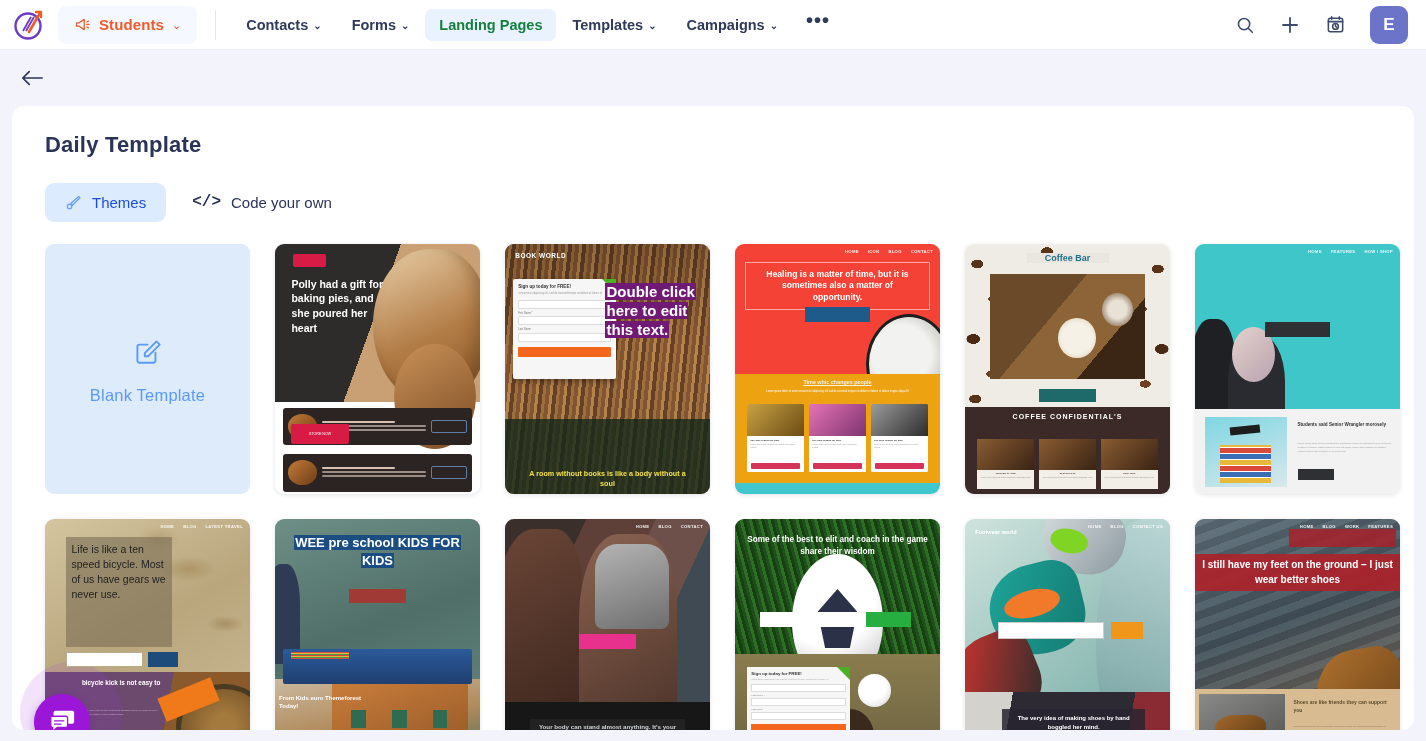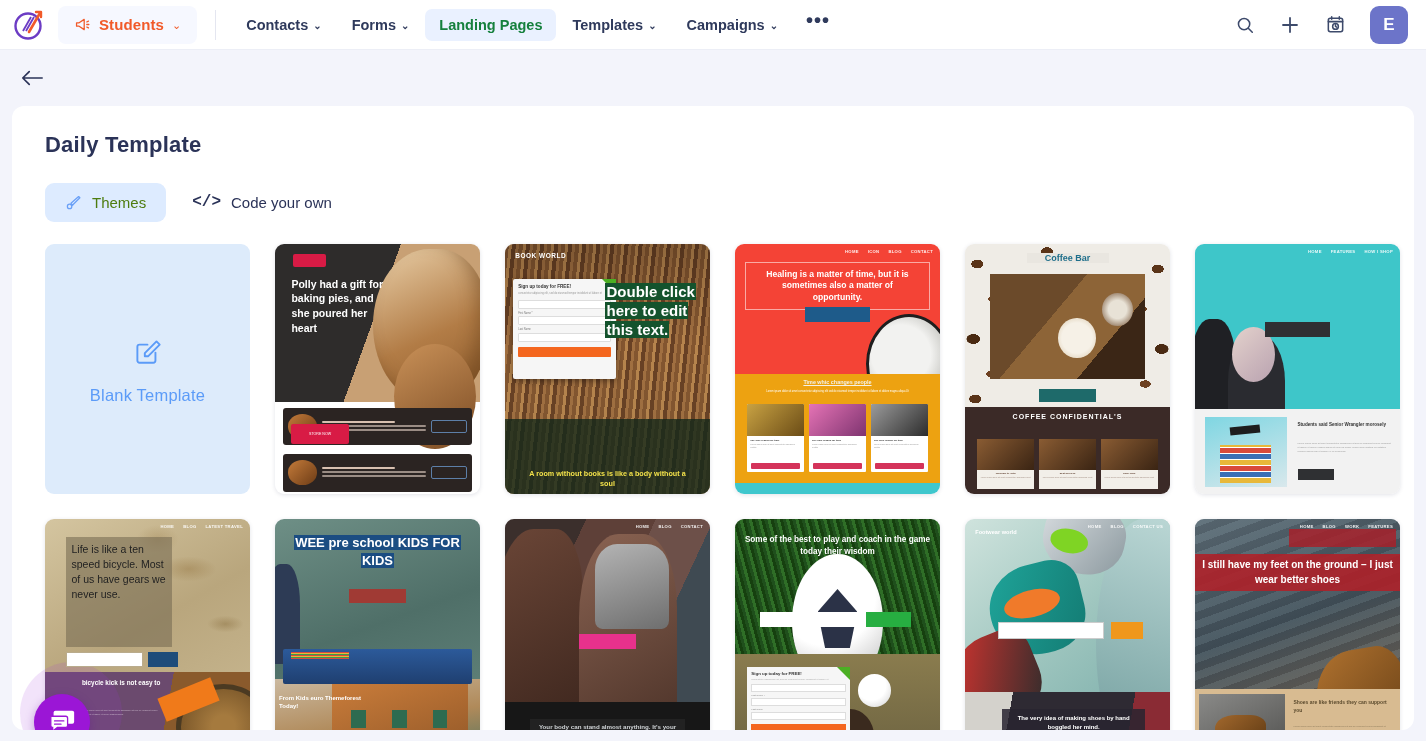--- a/index.html
+++ b/index.html
@@ -81,21 +81,21 @@
   .card-title {
     font-size: 22px; font-weight: bold; color: #2b3358;
     padding: 0 33px; letter-spacing: .2px;
   }
   .tabs { display: flex; align-items: center; gap: 6px; padding: 24px 33px 0; }
   .tab {
     display: flex; align-items: center; gap: 10px;
     padding: 11px 20px; border-radius: 9px;
     font-size: 15px; color: #2b3358; cursor: pointer;
   }
-  .tab.active { background: #ddebff; color: #4d7c0f; }
+  .tab.active { background: #ddebff; color: #1d4ed8; }
   .tab .ticon { display: flex; align-items: center; }
   .tab.codeown .ticon { font-family: "Liberation Mono", monospace; font-weight: bold; font-size: 16px; color: #2b3358; }
 
   
   .grid {
     display: grid;
     grid-template-columns: repeat(6, 205px);
     gap: 25px;
     padding: 22px 33px 0;
   }
@@ -179,21 +179,21 @@
   .t-books .form .ftitle { font-size: 4.6px; font-weight: bold; color: #333; }
   .t-books .form .fsub { font-size: 2.6px; color: #999; margin: 3px 0 4px; line-height: 1.5; }
   .t-books .form .flab { font-size: 2.6px; color: #777; margin-top: 3px; }
   .t-books .form .fin { height: 9px; border: 1px solid #ddd; background: #fff; border-radius: 1px; margin-top: 1.5px; }
   .t-books .form .fbtn { height: 10px; background: #f4661e; border-radius: 1px; margin-top: 5px; }
   .t-books .corner { position: absolute; right: 0; top: 0; border-width: 0 14px 14px 0; border-style: solid; border-color: transparent #4caf24 transparent transparent; }
   .t-books .bigtext {
     position: absolute; right: 3%; top: 15%; width: 48%;
     font-size: 15px; font-weight: bold; line-height: 1.28; z-index: 7;
   }
-  .t-books .bigtext span { background: #14532d; color: #fff; box-decoration-break: clone; -webkit-box-decoration-break: clone; padding: 0 1px; }
+  .t-books .bigtext span { background: #701a75; color: #fff; box-decoration-break: clone; -webkit-box-decoration-break: clone; padding: 0 1px; }
   .t-books .footer {
     position: absolute; left: 0; right: 0; bottom: 0; height: 30%;
     background: rgba(18,40,25,.78); z-index: 5;
   }
   .t-books .fquote {
     position: absolute; left: 8%; right: 8%; bottom: 2%;
     color: #f2e14a; font-size: 7.2px; font-weight: bold; text-align: center; line-height: 1.4; z-index: 7;
   }
 
   
@@ -705,21 +705,21 @@
         <div class="cta"></div>
         <div class="dark"></div>
         <div class="dq">Your body can stand almost anything. It's your mind that you have to convince.</div>
       </div>
     </div>
 
     <div class="thumb">
       <div class="tpl t-soc">
         <div class="grass"></div>
         <div class="ball"></div>
-        <div class="h1">Some of the best to play and coach in the game today their wisdom</div>
+        <div class="h1">Some of the best to elit and coach in the game share their wisdom</div>
         <div class="input"></div>
         <div class="gbtn"></div>
         <div class="lower"></div>
         <div class="kid"></div>
         <div class="sball"></div>
         <div class="form">
           <div class="corner"></div>
           <div class="ftitle">Sign up today for FREE!</div>
           <div class="fsub">consectetur adipiscing elit, sed do eiusmod tempor incididunt ut labore et</div>
           <div class="fin"></div>

